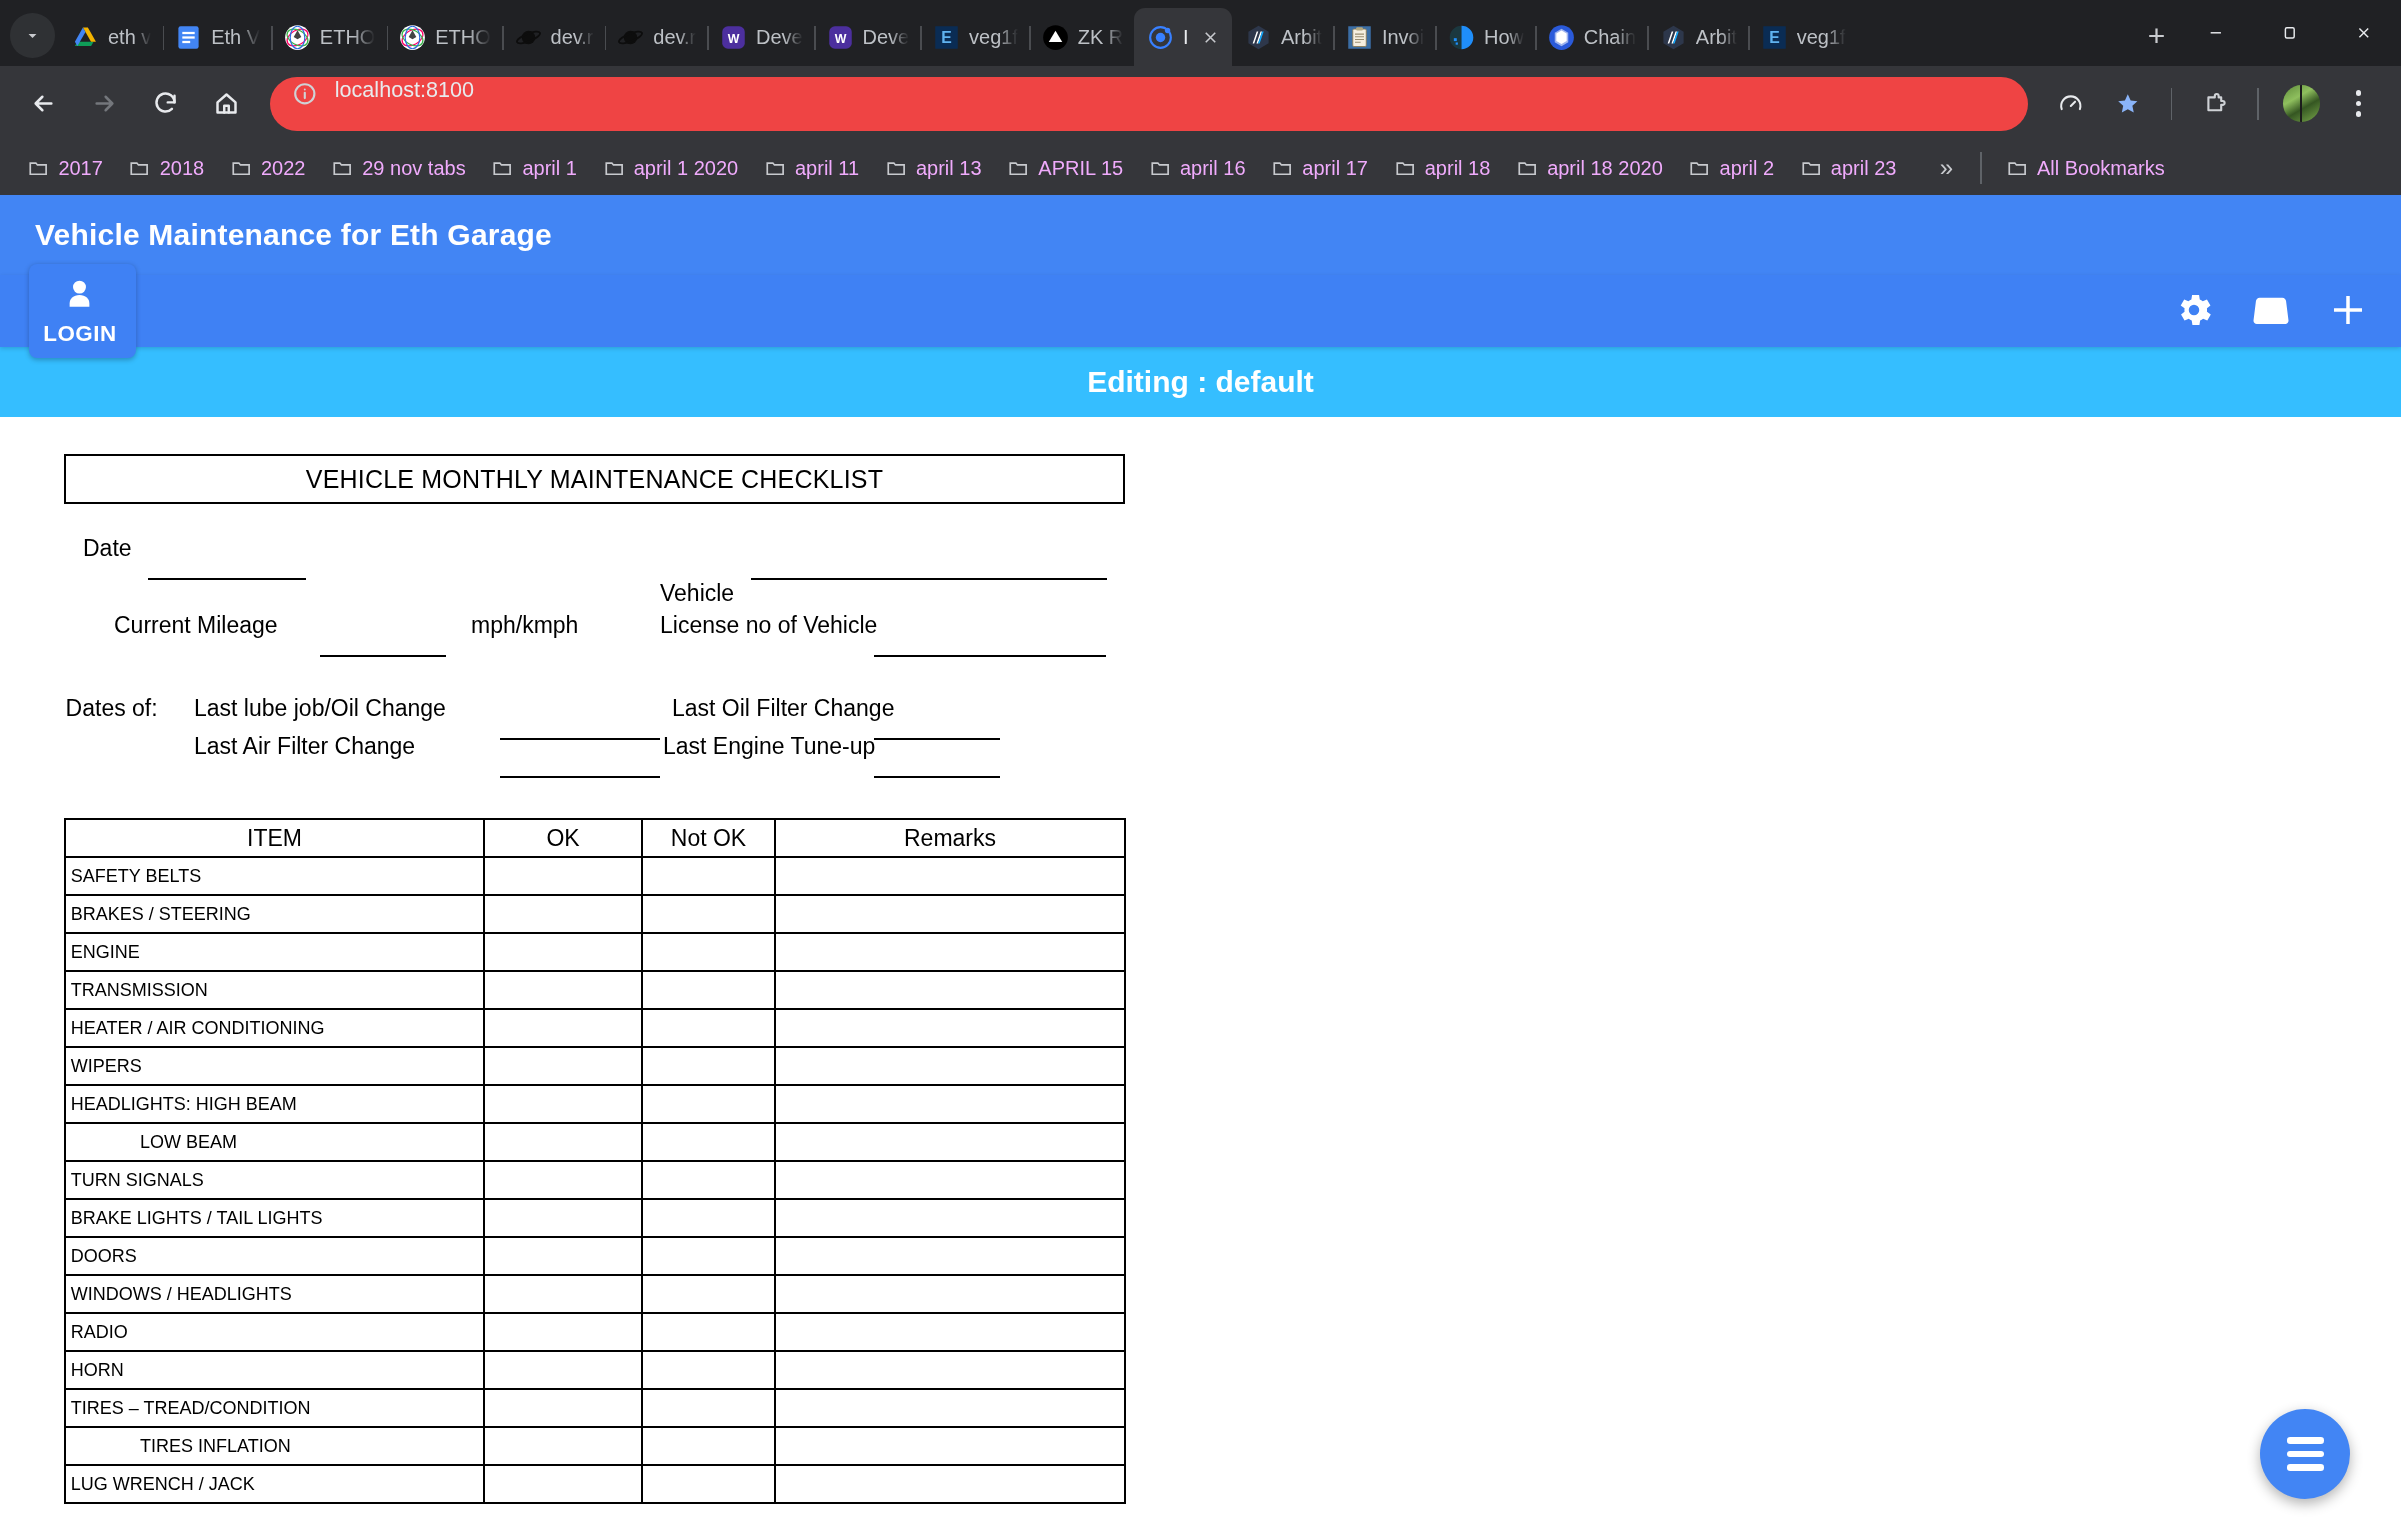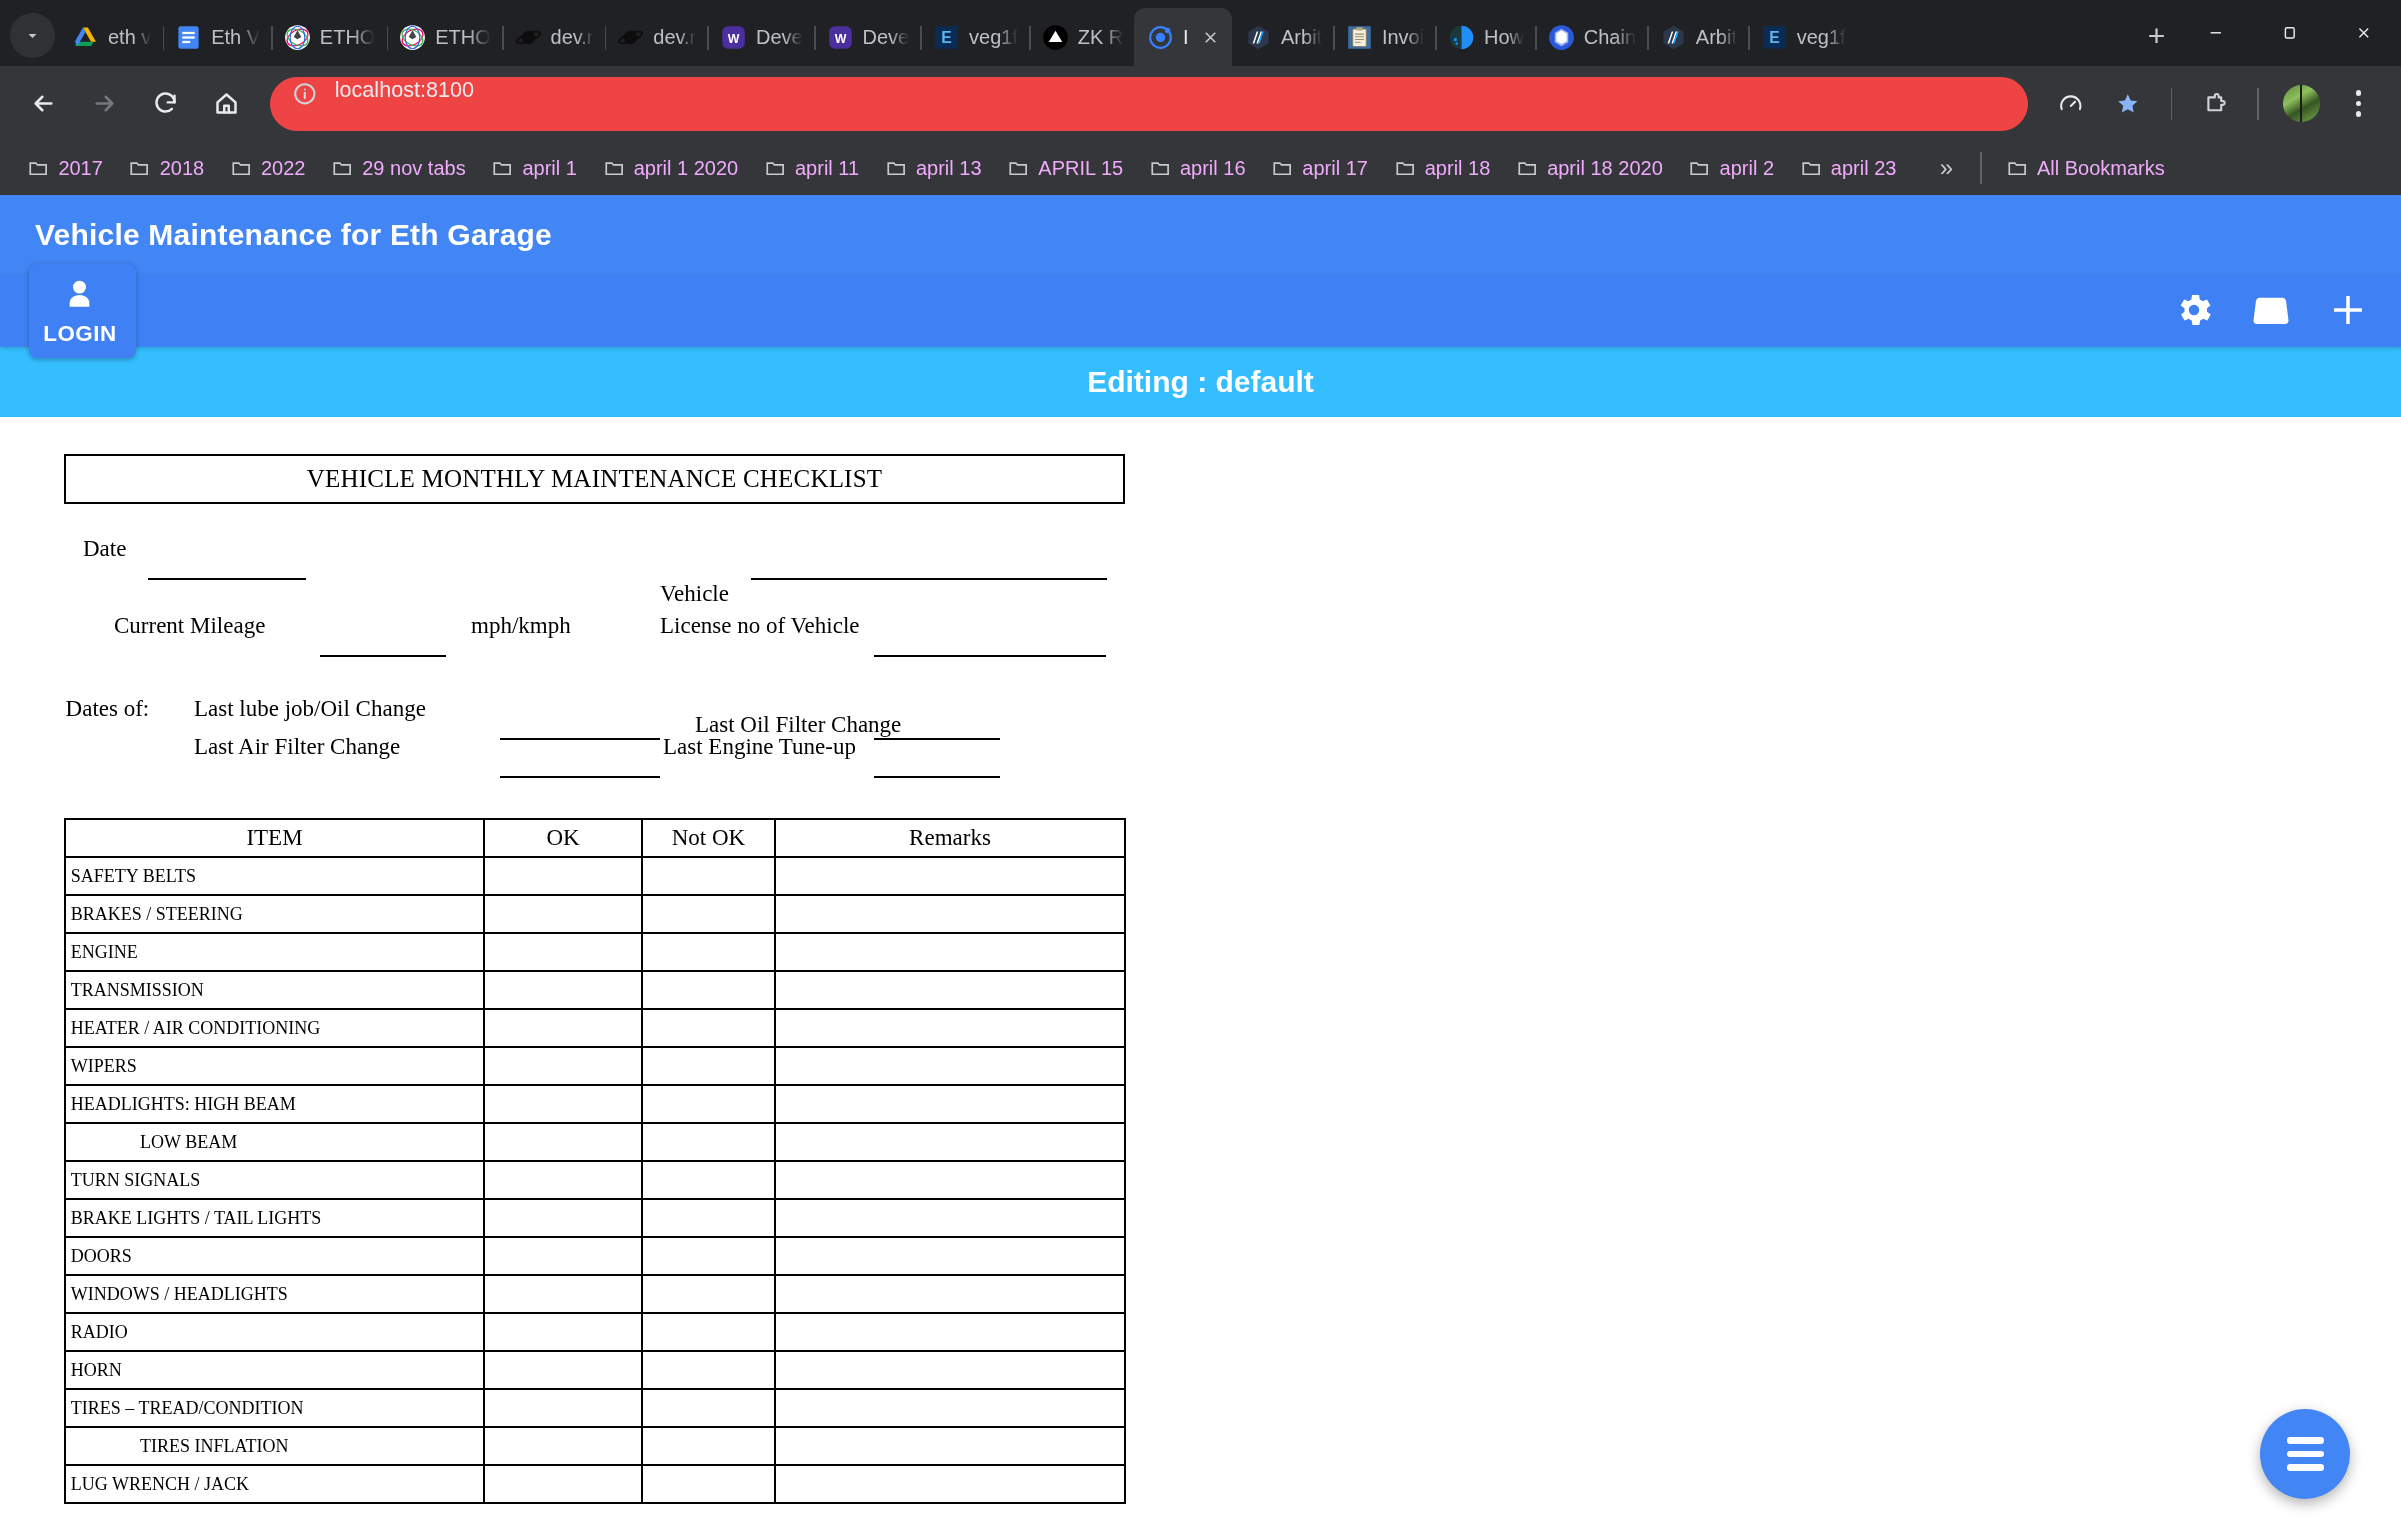--- a/index.html
+++ b/index.html
@@ -122,21 +122,21 @@
   .login-btn span { color: #fff; font-size: 22.4px; font-weight: bold; letter-spacing: 0.5px; }
   .toolbar-spacer { flex: 1; }
   .app-icons { display: flex; align-items: center; gap: 35px; }
   .app-icon svg { width: 42px; height: 42px; fill: #fff; }
 
   .editing-bar { background: #35beff; height: 70px; display: flex; align-items: center;
                  justify-content: center; flex: 0 0 70px; }
   .editing-text { color: #fff; font-size: 30px; font-weight: bold; }
 
   .doc { flex: 1; overflow: hidden; padding: 37px 0 0 64px; background: #fff; position: relative; }
-  .sheet { width: 1061px; font-family: Liberation Serif, serif; color: #000; }
+  .sheet { width: 1061px; font-family: Liberation Sans, sans-serif; color: #000; }
 
   .doc-title-box { border: 2.4px solid #000; height: 50px; display: flex;
                    align-items: center; justify-content: center; }
   .doc-title { font-size: 25px; letter-spacing: 0.2px; }
   .flabel { font-size: 23px; line-height: 1; white-space: nowrap; }
   .fline { border-bottom: 2.4px solid #000; height: 32px; }
 
   .sect1 { margin-top: 30px; position: relative; height: 50px; }
   .sect2 { margin-top: 27px; position: relative; height: 50px; }
   .sect3 { margin-top: 34px; position: relative; height: 96px; }
@@ -593,21 +593,21 @@
           <div class="abs fline" style="left:256px; top:14.4px; width:126px;"></div>
           <div class="abs flabel" style="left:407px; top:3.2px;">mph/kmph</div>
           <div class="abs flabel" style="left:596px; top:3.2px;">License no of Vehicle</div>
           <div class="abs fline" style="left:810px;top:14.4px; width:232px;"></div>
         </div>
 
         <div class="sect3">
           <div class="abs flabel" style="left:1.6px;   top:1.6px;">Dates of:</div>
           <div class="abs flabel" style="left:130px; top:1.6px;">Last lube job/Oil Change</div>
           <div class="abs fline" style="left:436px; top:12.8px; width:160px;"></div>
-          <div class="abs flabel" style="left:631px; top:1.6px;margin-top:16px;">Last Oil Filter Change</div>
+          <div class="abs flabel" style="left:608px; top:1.6px;">Last Oil Filter Change</div>
           <div class="abs fline" style="left:810px;top:12.8px; width:126px;"></div>
 
           <div class="abs flabel" style="left:130px; top:40px;">Last Air Filter Change</div>
           <div class="abs fline" style="left:436px; top:51px; width:160px;"></div>
           <div class="abs flabel" style="left:599px; top:40px;">Last Engine Tune-up</div>
           <div class="abs fline" style="left:810px;top:51px; width:126px;"></div>
         </div>
 
         <table class="chk">
           <colgroup>

